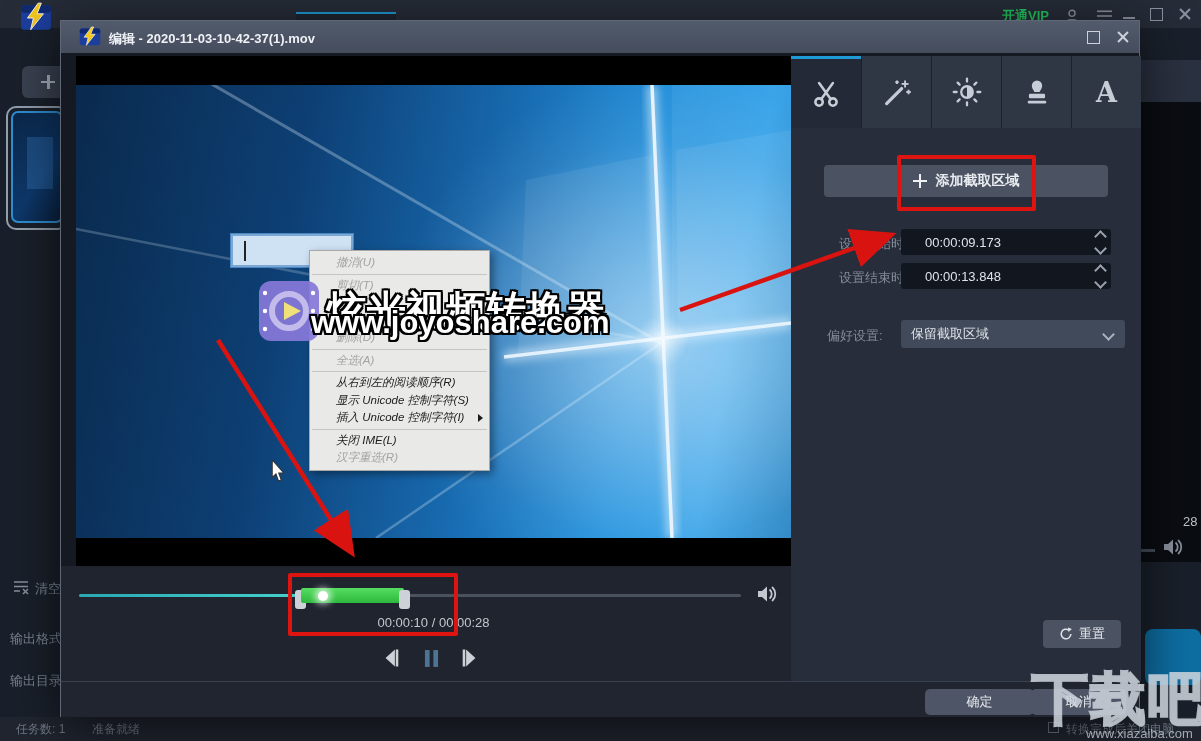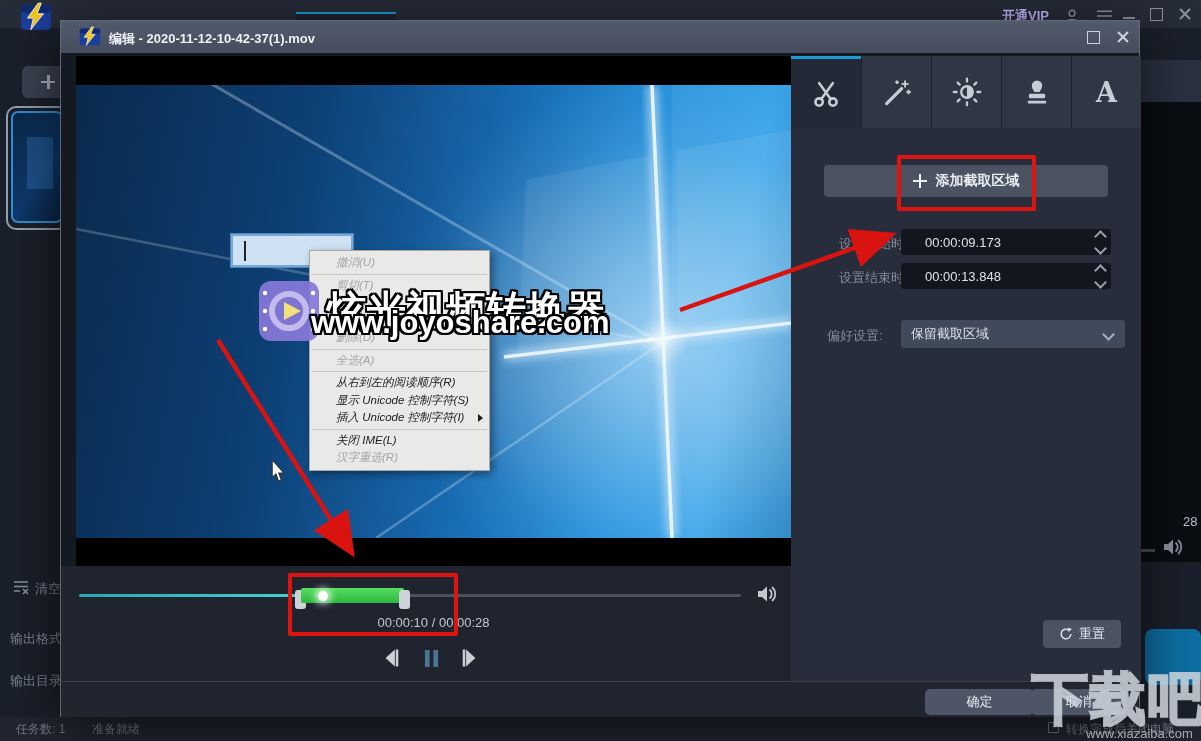--- a/index.html
+++ b/index.html
@@ -3,21 +3,21 @@
 <meta charset="utf-8">
 <style>
   html,body{margin:0;padding:0;}
   body{width:1201px;height:741px;overflow:hidden;background:#1a202b;
        font-family:"Liberation Sans",sans-serif;position:relative;
        -webkit-font-smoothing:antialiased;}
   .abs{position:absolute;}
   .nosel{user-select:none;}
   
   .topbar{left:0;top:0;width:1201px;height:28px;background:#262c38;}
-  .vip{font:bold 13px "Liberation Sans",sans-serif;color:#c4b5fd;}
+  .vip{font:bold 13px "Liberation Sans",sans-serif;color:#22c55e;}
   .winbtn-min{width:12px;height:2px;background:#8a92a0;}
   .winbtn-max{width:11px;height:11px;border:1.6px solid #8a92a0;}
   .xmark{width:14px;height:14px;position:relative;}
   .xmark::before,.xmark::after{content:"";position:absolute;left:6px;top:0;width:2px;height:14px;background:#8a92a0;}
   .xmark::before{transform:rotate(45deg);} .xmark::after{transform:rotate(-45deg);}
   .xmark.lt::before,.xmark.lt::after{background:#ccd2da;}
   .plusglyph{position:relative;display:inline-block;width:14px;height:14px;}
   .plusglyph::before,.plusglyph::after{content:"";position:absolute;background:#a7afbc;}
   .plusglyph::before{left:6px;top:0;width:2.6px;height:14px;}
   .plusglyph::after{left:0;top:5.7px;width:14px;height:2.6px;}
@@ -141,21 +141,21 @@
 <div class="abs dialog">
 
   <div class="abs dtitle"></div>
   <div class="abs" style="left:18px;top:5px;">
     <svg viewBox="0 0 30 28" width="22" height="21">
         <rect x="1" y="3" width="28" height="23" rx="3" fill="#1c3f9e"></rect>
         <rect x="1" y="3" width="28" height="7" rx="3" fill="#0f2a70"></rect>
         <polygon points="17,1 7,15 12.5,15 10,26 22,11 16,11 20,1" fill="#f6c81c" stroke="#fff" stroke-width="0.8"></polygon>
       </svg>
   </div>
-  <div class="abs dtitle-text" style="left:48px;top:9px;">编辑 - 2020-11-12-10-42-37(1).mov</div>
+  <div class="abs dtitle-text" style="left:48px;top:9px;">编辑 - 2020-11-03-10-42-37(1).mov</div>
   <div class="abs winbtn-max" style="left:1026px;top:10px;border-color:#ccd2da;"></div>
   <div class="abs xmark lt" style="left:1055px;top:9px;"></div>
 
   <div class="abs videozone" style="left:15px;top:35px;width:715px;height:510px;"></div>
 
   <div class="abs wallpaper" style="left:15px;top:64px;width:715px;height:453px;">
     <svg class="abs" style="left:0;top:0;" width="715" height="453" viewBox="0 0 715 453">
       <defs>
         <radialGradient id="rg">
             <stop offset="0%" stop-color="#ffffff" stop-opacity="0.55"></stop>

